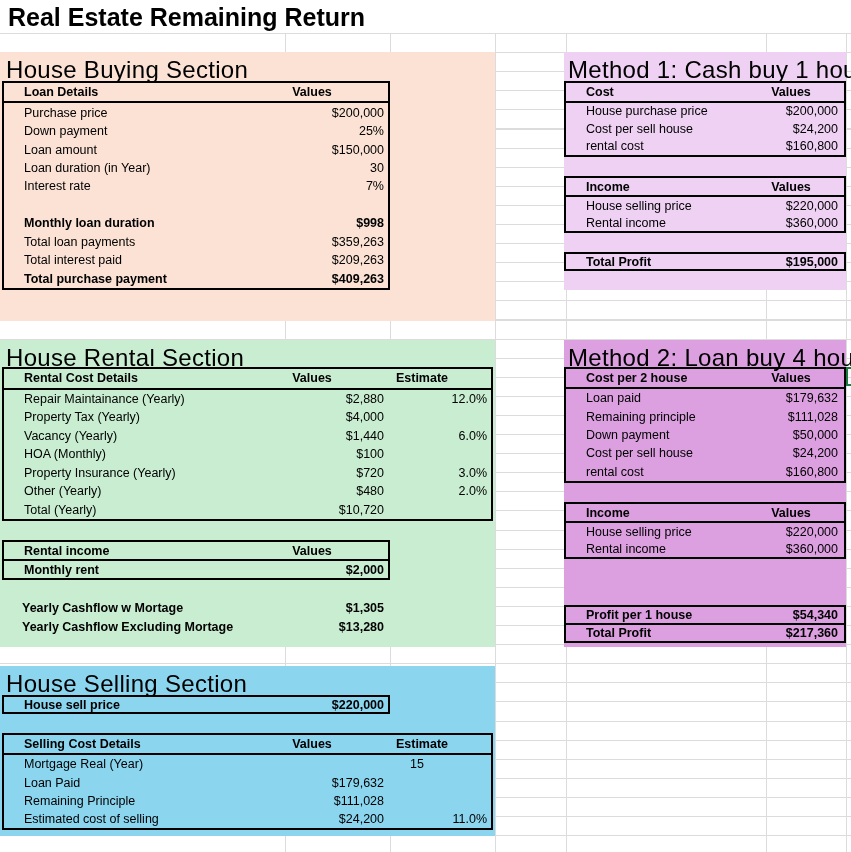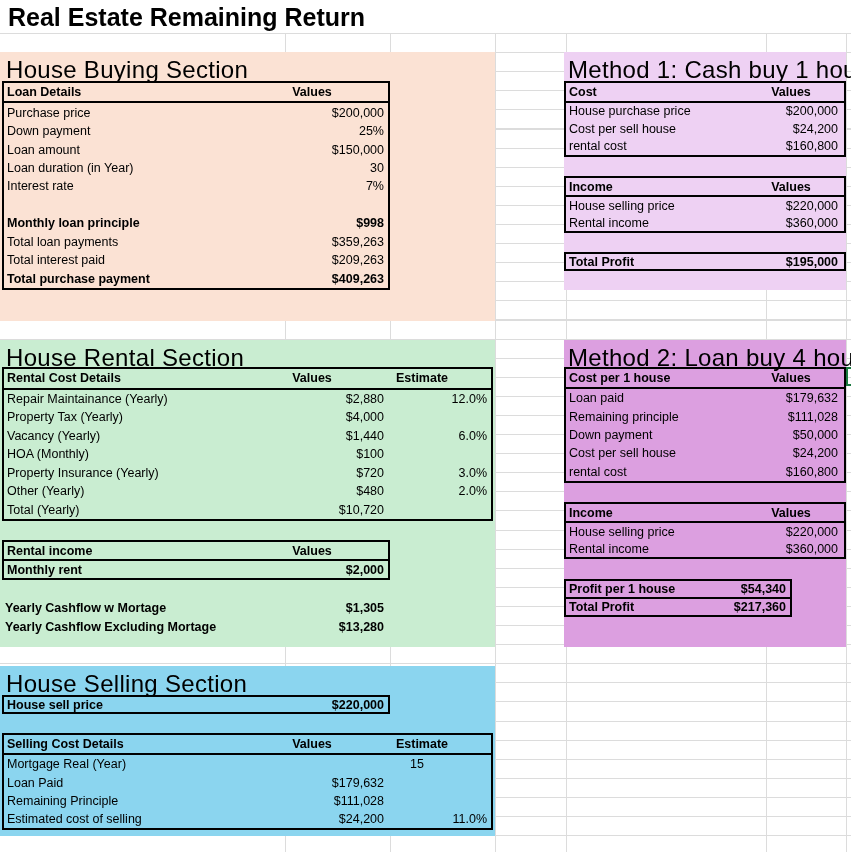--- a/index.html
+++ b/index.html
@@ -22,21 +22,21 @@
   .f-green{background:var(--green)} .f-mag{background:var(--magenta)} .f-blue{background:var(--blue)}
   .sec-title{position:absolute;z-index:3;font-size:24px;letter-spacing:.3px;white-space:nowrap}
   .tbl{position:absolute;z-index:3;border:2px solid var(--border);box-sizing:border-box;
        display:flex;flex-direction:column}
   .tbl.plain{border:none}
   .row{display:flex;flex:1;align-items:center;min-height:0}
   .hdr-row{font-weight:700;border-bottom:2px solid var(--border)}
   .divided .row + .row{border-top:2px solid var(--border)}
   .bold{font-weight:700}
   .cell{box-sizing:border-box;white-space:nowrap;overflow:visible}
-  .c-label{padding-left:3px}
+  .c-label{padding-left:20px}
   .c-value,.c-est{text-align:right;padding-right:4px}
   .l2 .c-label,.l3 .c-label{width:281px}
   .l2 .c-value,.l3 .c-value{width:103px}
   .l3 .c-est{width:103px}
   .r2 .c-label{width:198px}
   .r2 .c-value{width:78px}
   .plain.l2 .c-label{width:283px}
   .l2 .hdr-row .c-value,.l3 .hdr-row .c-value{text-align:center;padding-right:49px}
   .l3 .hdr-row .c-est{text-align:center;padding-right:35px}
   .r2 .hdr-row .c-value{text-align:center;padding-right:24px}
@@ -92,21 +92,21 @@
       </div>
       <div class="row">
         <div class="cell c-label">Interest rate</div>
         <div class="cell c-value">7%</div>
       </div>
       <div class="row">
         <div class="cell c-label"></div>
         <div class="cell c-value"></div>
       </div>
       <div class="row bold">
-        <div class="cell c-label">Monthly loan principle</div>
+        <div class="cell c-label">Monthly loan duration</div>
         <div class="cell c-value">$998</div>
       </div>
       <div class="row">
         <div class="cell c-label">Total loan payments</div>
         <div class="cell c-value">$359,263</div>
       </div>
       <div class="row">
         <div class="cell c-label">Total interest paid</div>
         <div class="cell c-value">$209,263</div>
       </div>
@@ -213,21 +213,21 @@
         <div class="cell c-value">$1,305</div>
       </div>
       <div class="row bold">
         <div class="cell c-label">Yearly Cashflow Excluding Mortage</div>
         <div class="cell c-value">$13,280</div>
       </div>
     </div>
 
   <div class="tbl r2" style="left:564px;top:367px;width:282px;height:116px">
       <div class="row hdr-row">
-        <div class="cell c-label">Cost per 1 house</div>
+        <div class="cell c-label">Cost per 2 house</div>
         <div class="cell c-value">Values</div>
       </div>
       <div class="row">
         <div class="cell c-label">Loan paid</div>
         <div class="cell c-value">$179,632</div>
       </div>
       <div class="row">
         <div class="cell c-label">Remaining principle</div>
         <div class="cell c-value">$111,028</div>
       </div>
@@ -251,21 +251,21 @@
       </div>
       <div class="row">
         <div class="cell c-label">House selling price</div>
         <div class="cell c-value">$220,000</div>
       </div>
       <div class="row">
         <div class="cell c-label">Rental income</div>
         <div class="cell c-value">$360,000</div>
       </div>
     </div>
-  <div class="tbl r2 divided" style="left:564px;top:579px;width:228px;height:38px">
+  <div class="tbl r2 divided" style="left:564px;top:605px;width:282px;height:38px">
       <div class="row bold">
         <div class="cell c-label">Profit per 1 house</div>
         <div class="cell c-value">$54,340</div>
       </div>
       <div class="row bold">
         <div class="cell c-label">Total Profit</div>
         <div class="cell c-value">$217,360</div>
       </div>
     </div>
 

